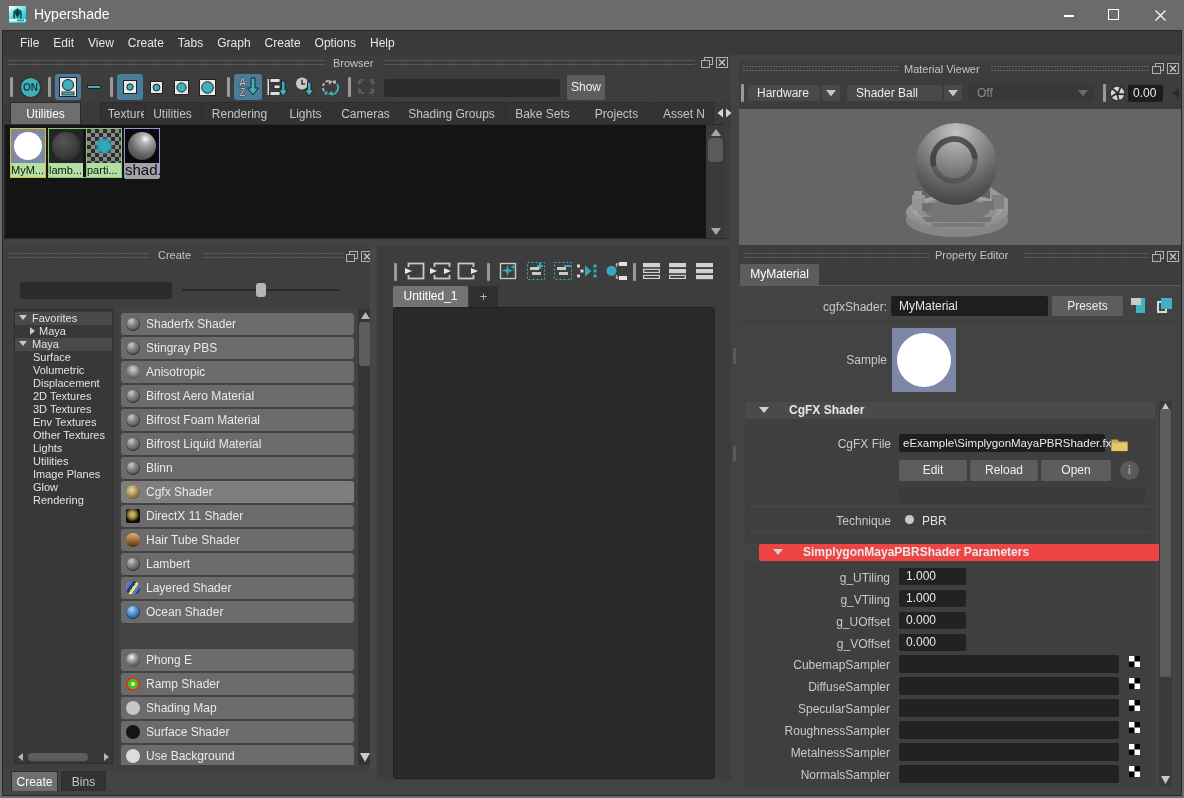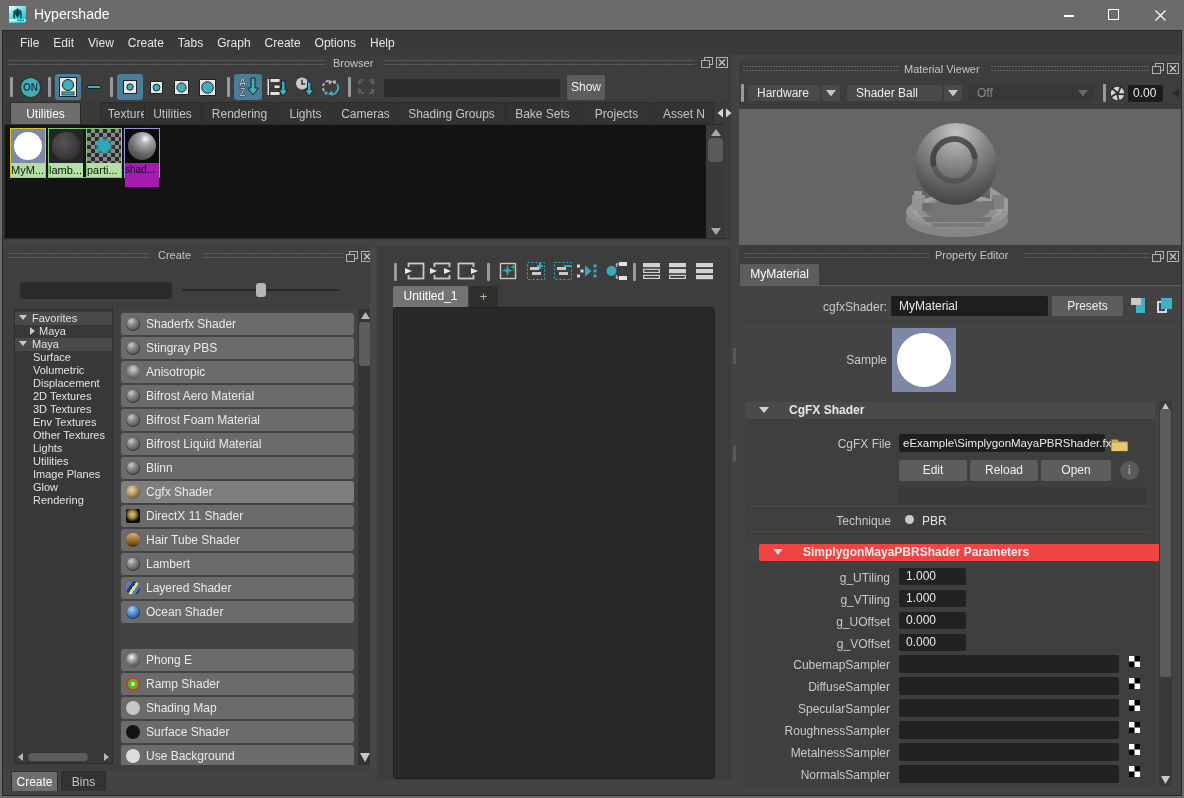--- a/index.html
+++ b/index.html
@@ -204,21 +204,21 @@
       <div class="abs" style="left:0;top:34px;width:34px;height:14px;background:#b5dfa5;color:#0c1c08;font-size:11px;line-height:14px">lamb...</div>
     </div>
     <div class="abs" style="left:81px;top:3px;width:36px;height:50px;border:1px solid #84c878">
       <div class="abs" style="left:0;top:0;width:34px;height:34px;background-image:radial-gradient(circle at 50% 50%,#2fa8b8 0px,#2fa8b8 5px,rgba(47,168,184,0) 10px),linear-gradient(45deg,#8a8a8a 25%,rgba(0,0,0,0) 25%,rgba(0,0,0,0) 75%,#8a8a8a 75%),linear-gradient(45deg,#8a8a8a 25%,rgba(0,0,0,0) 25%,rgba(0,0,0,0) 75%,#8a8a8a 75%);background-size:34px 34px,8px 8px,8px 8px;background-position:0 0,0 0,4px 4px;background-color:#2b2b2b"></div>
       <div class="abs" style="left:0;top:34px;width:34px;height:14px;background:#b5dfa5;color:#0c1c08;font-size:11px;line-height:14px">parti...</div>
     </div>
     <div class="abs" style="left:119px;top:3px;width:36px;height:50px;border:1px solid #9595d8">
       <div class="abs" style="left:0;top:0;width:34px;height:34px;background:#0a0a0a">
           <div class="abs" style="left:3px;top:3px;width:28px;height:28px;border-radius:50%;background:radial-gradient(circle at 62% 25%,#fdfdfd 0%,#b0b0b0 18%,#6a6a6a 55%,#2e2e2e 100%)"></div>
         </div>
-      <div class="abs" style="left:0;top:34px;width:34px;height:24px;background:#a21caf;color:#0a0a20;font-size:10px;line-height:14px">shad...</div>
+      <div class="abs" style="left:0;top:34px;width:34px;height:16px;background:#a3a3a3;color:#0a0a20;font-size:15px;line-height:14px">shad...</div>
     </div>
   </div>
 </div>
 
 <div class="abs" style="left:739px;top:61px;width:442px;height:185px;background:#3d3d3d">
   <div class="dots" style="left:4px;top:4px;width:155px"></div>
   <div class="dots" style="left:252px;top:4px;width:158px"></div>
   <span class="ptlabel" style="left:165px;top:2px">Material Viewer</span>
   <svg style="left:413px;top:2px" width="12" height="11">
       <rect x="3.5" y="0.5" width="8" height="7" fill="none" stroke="#b0b0b0"></rect>

